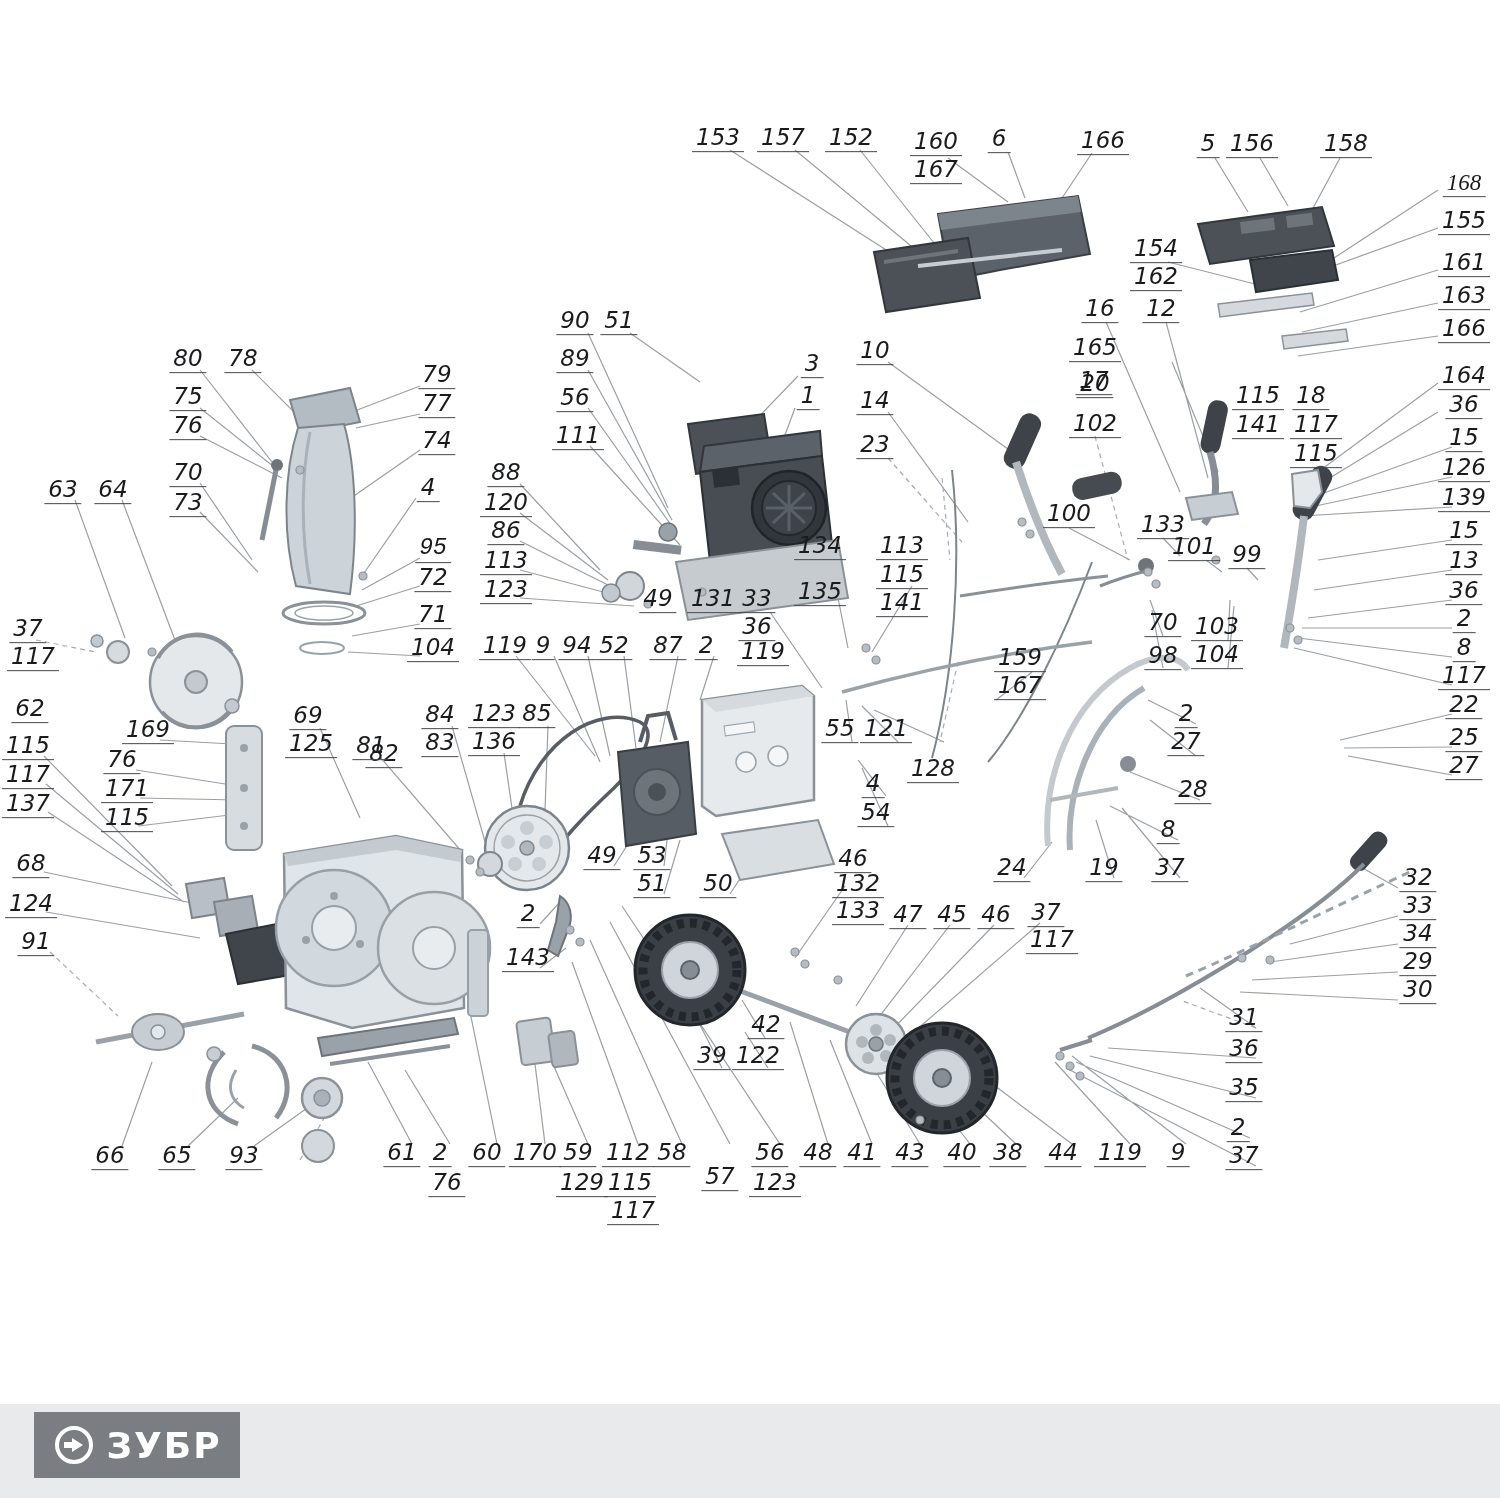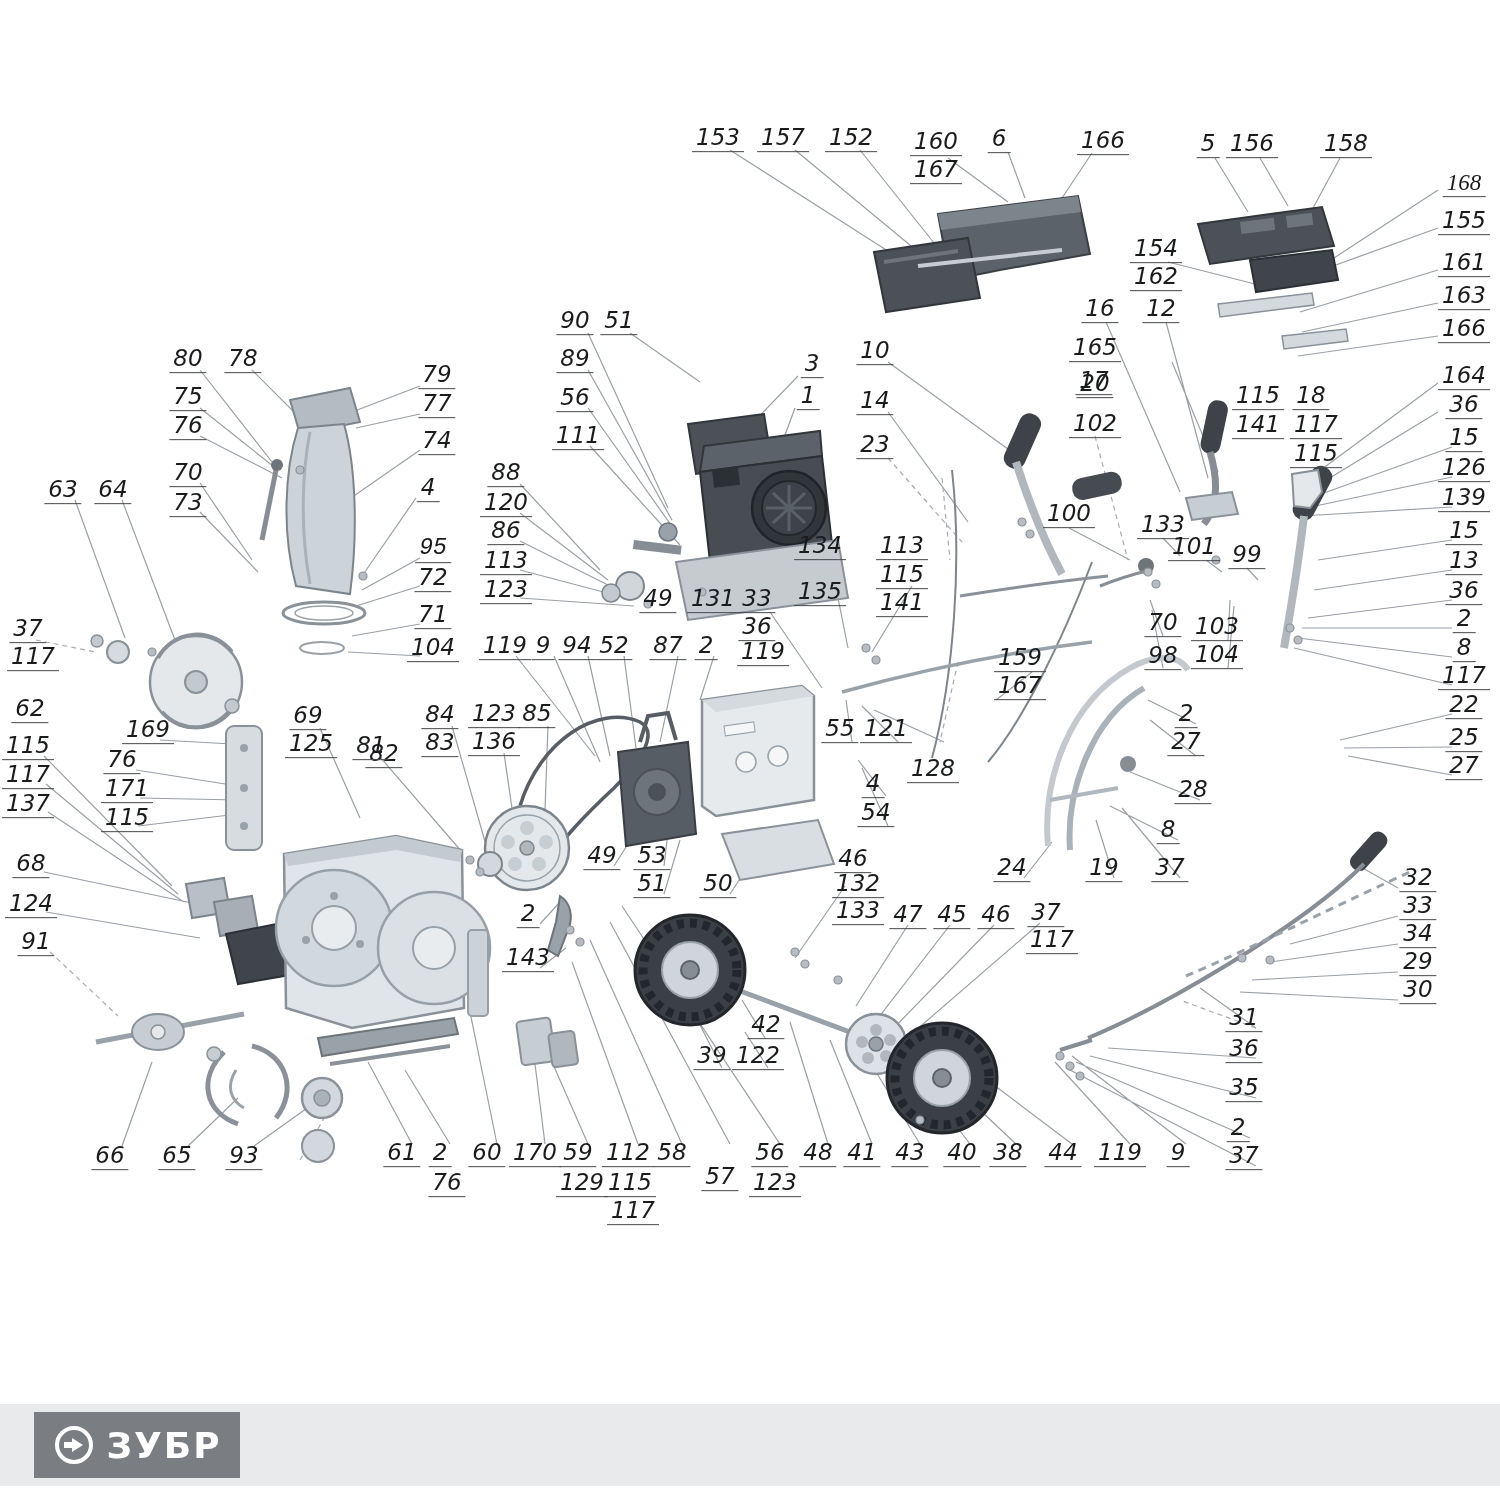--- a/index.html
+++ b/index.html
@@ -8,21 +8,21 @@
     background:#ffffff;font-family:"DejaVu Sans",sans-serif;
   }
   .scene{position:absolute;left:0;top:0;}
   #labels{position:absolute;left:0;top:0;width:1500px;height:1400px;pointer-events:none;}
   .callout{
     position:absolute;transform:translate(-50%,-55%);
     font-style:italic;font-size:23px;line-height:25px;color:#1a1b1d;
     border-bottom:1.5px solid #45484c;padding:0 4px 1px;white-space:nowrap;
   }
   .footer{
-    position:absolute;left:0;top:1404px;width:1500px;height:82px;
+    position:absolute;left:0;top:1404px;width:1500px;height:94px;
     background:#e9eaeb;display:flex;align-items:center;
   }
   .logo{
     position:absolute;left:34px;top:8px;width:206px;height:66px;background:#7a7e82;
     display:flex;align-items:center;justify-content:center;gap:10px;
   }
   .logo .brand{color:#ffffff;font-weight:bold;font-size:36px;letter-spacing:2px;}
   .caption{margin-left:282px;font-size:30px;color:#45484c;white-space:nowrap;}
   .caption .model{font-weight:bold;color:#2c2f32;margin-right:10px;}
 </style>

